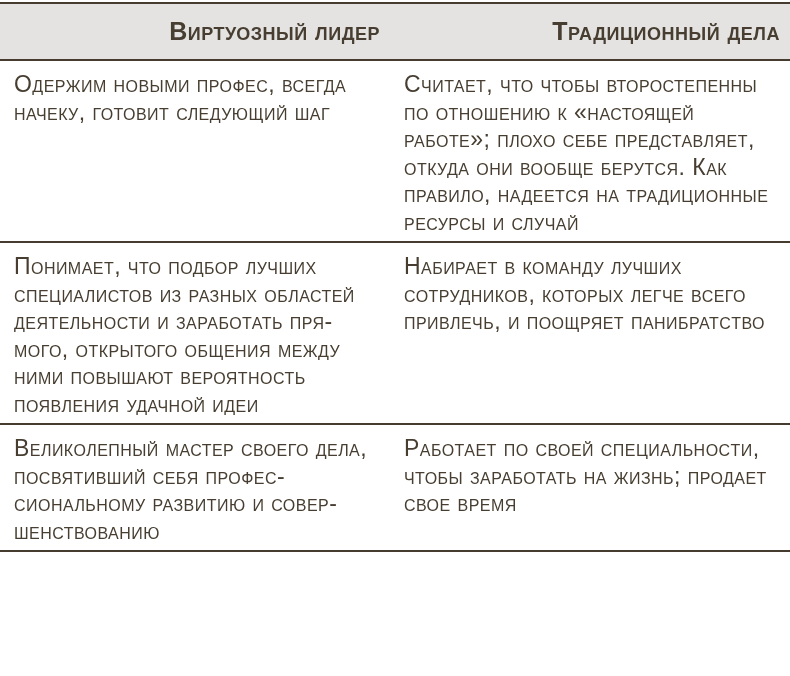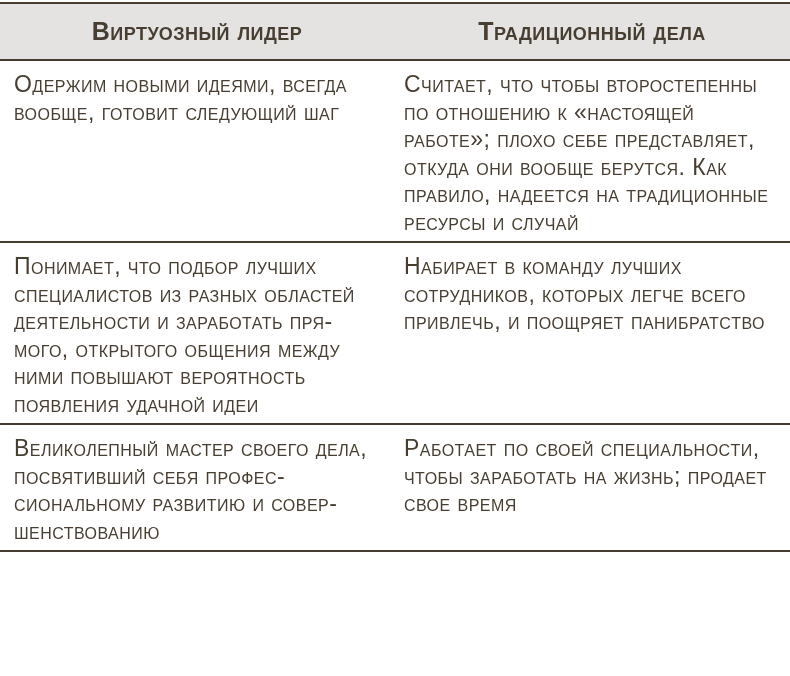--- a/index.html
+++ b/index.html
@@ -18,21 +18,21 @@
     border-collapse: collapse;
     table-layout: fixed;
     border-top: 2px solid #453c2f;
     border-bottom: 2px solid #453c2f;
   }
   col.c-left  { width: 390px; }
   col.c-right { width: 400px; }
   thead th {
     background: #e4e3e1;
     border-bottom: 2px solid #453c2f;
-    text-align: center;
+    text-align: right;
     vertical-align: middle;
     font-size: 25px;
     line-height: 31px;
     font-weight: bold;
     font-variant: small-caps;
     letter-spacing: 0.02em;
     padding: 12px 10px 12px 14px;
   }
   tbody td {
     vertical-align: top;
@@ -57,21 +57,21 @@
       <col class="c-right">
     </colgroup>
     <thead>
       <tr>
         <th>Виртуозный лидер</th>
         <th>Традиционный дела</th>
       </tr>
     </thead>
     <tbody>
       <tr>
-        <td class="cell-left">Одержим новыми идеями, всегда вообще, готовит следующий шаг</td>
+        <td class="cell-left">Одержим новыми профес, всегда начеку, готовит следующий шаг</td>
         <td class="cell-right">Считает, что чтобы второстепенны по отношению к «настоящей работе»; плохо себе представляет, откуда они вообще берутся. Как правило, надеется на традицион­ные ресурсы и случай</td>
       </tr>
       <tr>
         <td class="cell-left">Понимает, что подбор лучших специалистов из разных областей деятельности и заработать пря­мого, открытого общения между ними повышают вероятность появления удачной идеи</td>
         <td class="cell-right">Набирает в команду лучших сотрудников, которых легче всего привлечь, и поощряет панибратс­тво</td>
       </tr>
       <tr>
         <td class="cell-left">Великолепный мастер своего дела, посвятивший себя профес­сиональному развитию и совер­шенствованию</td>
         <td class="cell-right">Работает по своей специальнос­ти, чтобы заработать на жизнь; продает свое время</td>
       </tr>

